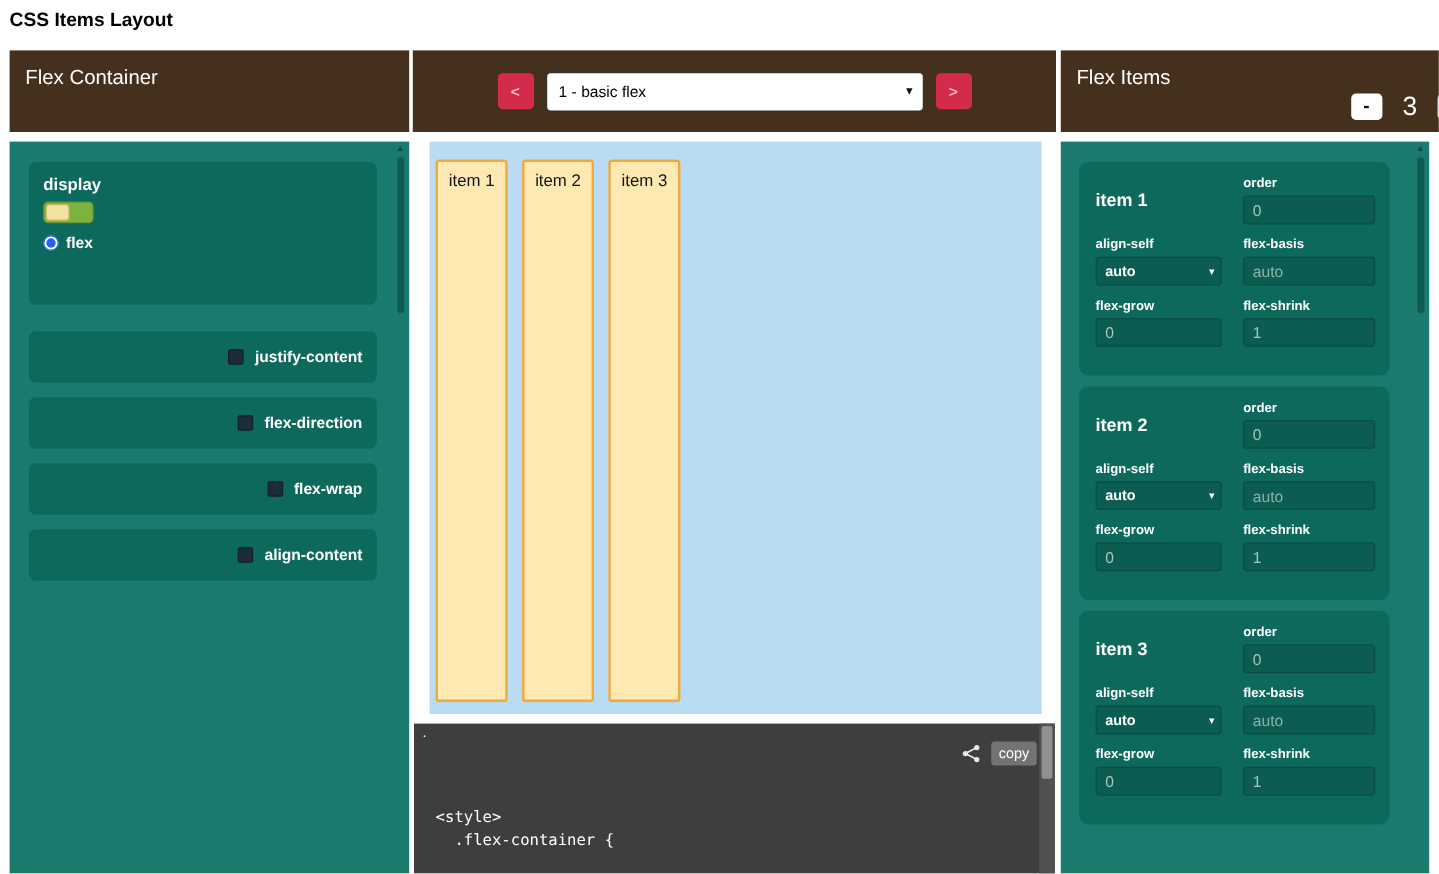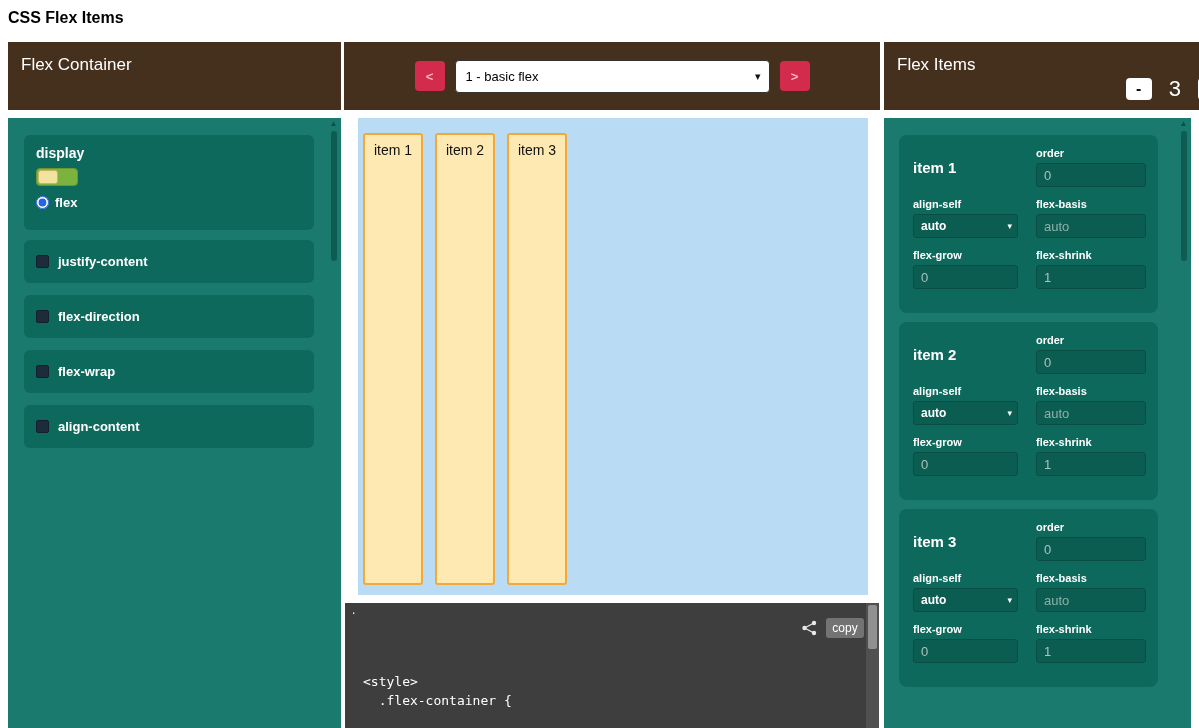--- a/index.html
+++ b/index.html
@@ -16,30 +16,30 @@
   .hdr-mid   { left: 344px; top: 42px; width: 536px; height: 68px;
                display: flex; align-items: center; justify-content: center; gap: 10px; }
   .hdr-right { left: 884px; top: 42px; width: 362px; height: 68px; }
 
   .panel-body { position: absolute; top: 118px; background: #1a7a6d; }
   .body-left  { left: 8px;   width: 333px; height: 610px; padding: 17px 0 0 16px; }
   .body-right { left: 884px; width: 307px; height: 610px; padding: 17px 0 0 15px; }
 
   
   .control-box { width: 290px; background: #0e695d; border-radius: 6px; }
-  .display-box { height: 95px; padding: 10px 12px; margin-bottom: 10px; }
+  .display-box { height: 119px; padding: 10px 12px; margin-bottom: 22px; }
   .control-label { font-size: 14px; font-weight: bold; color: #fff; }
   .toggle { width: 42px; height: 18px; background: #7cb23e; border: 1px solid #69992f;
             border-radius: 4px; position: relative; margin: 7px 0 9px; cursor: pointer; }
   .toggle-knob { position: absolute; left: 1px; top: 1px; width: 20px; height: 14px;
                  background: #f2e4a0; border: 1px solid #c9b464; border-radius: 3px; }
   .radio-row { display: flex; align-items: center; gap: 6px; color: #fff; font-size: 13px;
                font-weight: bold; cursor: pointer; }
   .radio-row input { width: 13px; height: 13px; accent-color: #2563eb; margin: 0; }
-  .prop-box { height: 43px; display: flex; align-items: center; padding: 0 12px; margin-bottom: 12px; cursor: pointer; }
+  .prop-box { height: 43px; display: flex; align-items: center; padding: 0 12px; margin-bottom: 12px; cursor: pointer; justify-content: flex-end; }
   .prop-checkbox { appearance: none; -webkit-appearance: none; width: 13px; height: 13px;
                    background: #1d2c3a; border: 1px solid #13202c; border-radius: 2px; margin: 0 9px 0 0; }
   .prop-label { font-size: 13px; font-weight: bold; color: #fff; }
 
   .scroll-strip { position: absolute; top: 0; right: 2px; width: 11px; height: 100%; }
   .scroll-arrow { display: block; text-align: center; font-size: 8px; color: #0a4f45; line-height: 12px; }
   .scroll-thumb { width: 6px; height: 130px; margin: 1px auto 0; background: #0e5c51; border-radius: 3px; }
 
   
   .nav-btn { width: 30px; height: 30px; background: #d22b4b; color: #ffb3c1; border: none;
@@ -86,21 +86,21 @@
   .select-wrap { position: relative; display: block; }
   .field-select { width: 100%; height: 24px; appearance: none; -webkit-appearance: none;
                   background: #0b5d52; border: 1px solid #094d43; border-radius: 3px; color: #fff;
                   font-weight: bold; font-size: 12px; font-family: inherit; padding: 0 16px 0 7px; }
   .select-caret { position: absolute; right: 6px; top: 50%; transform: translateY(-50%);
                   color: #fff; font-size: 9px; pointer-events: none; }
 </style>
 </head>
 <body>
 
-<div class="page-title">CSS Flex Items</div>
+<div class="page-title">CSS Items Layout</div>
 
 <header class="panel-header hdr-left">
   <span class="header-title">Flex Container</span>
 </header>
 
 <div class="panel-body body-left">
   <div class="control-box display-box">
     <div class="control-label">display</div>
     <div class="toggle">
       <div class="toggle-knob"></div>

